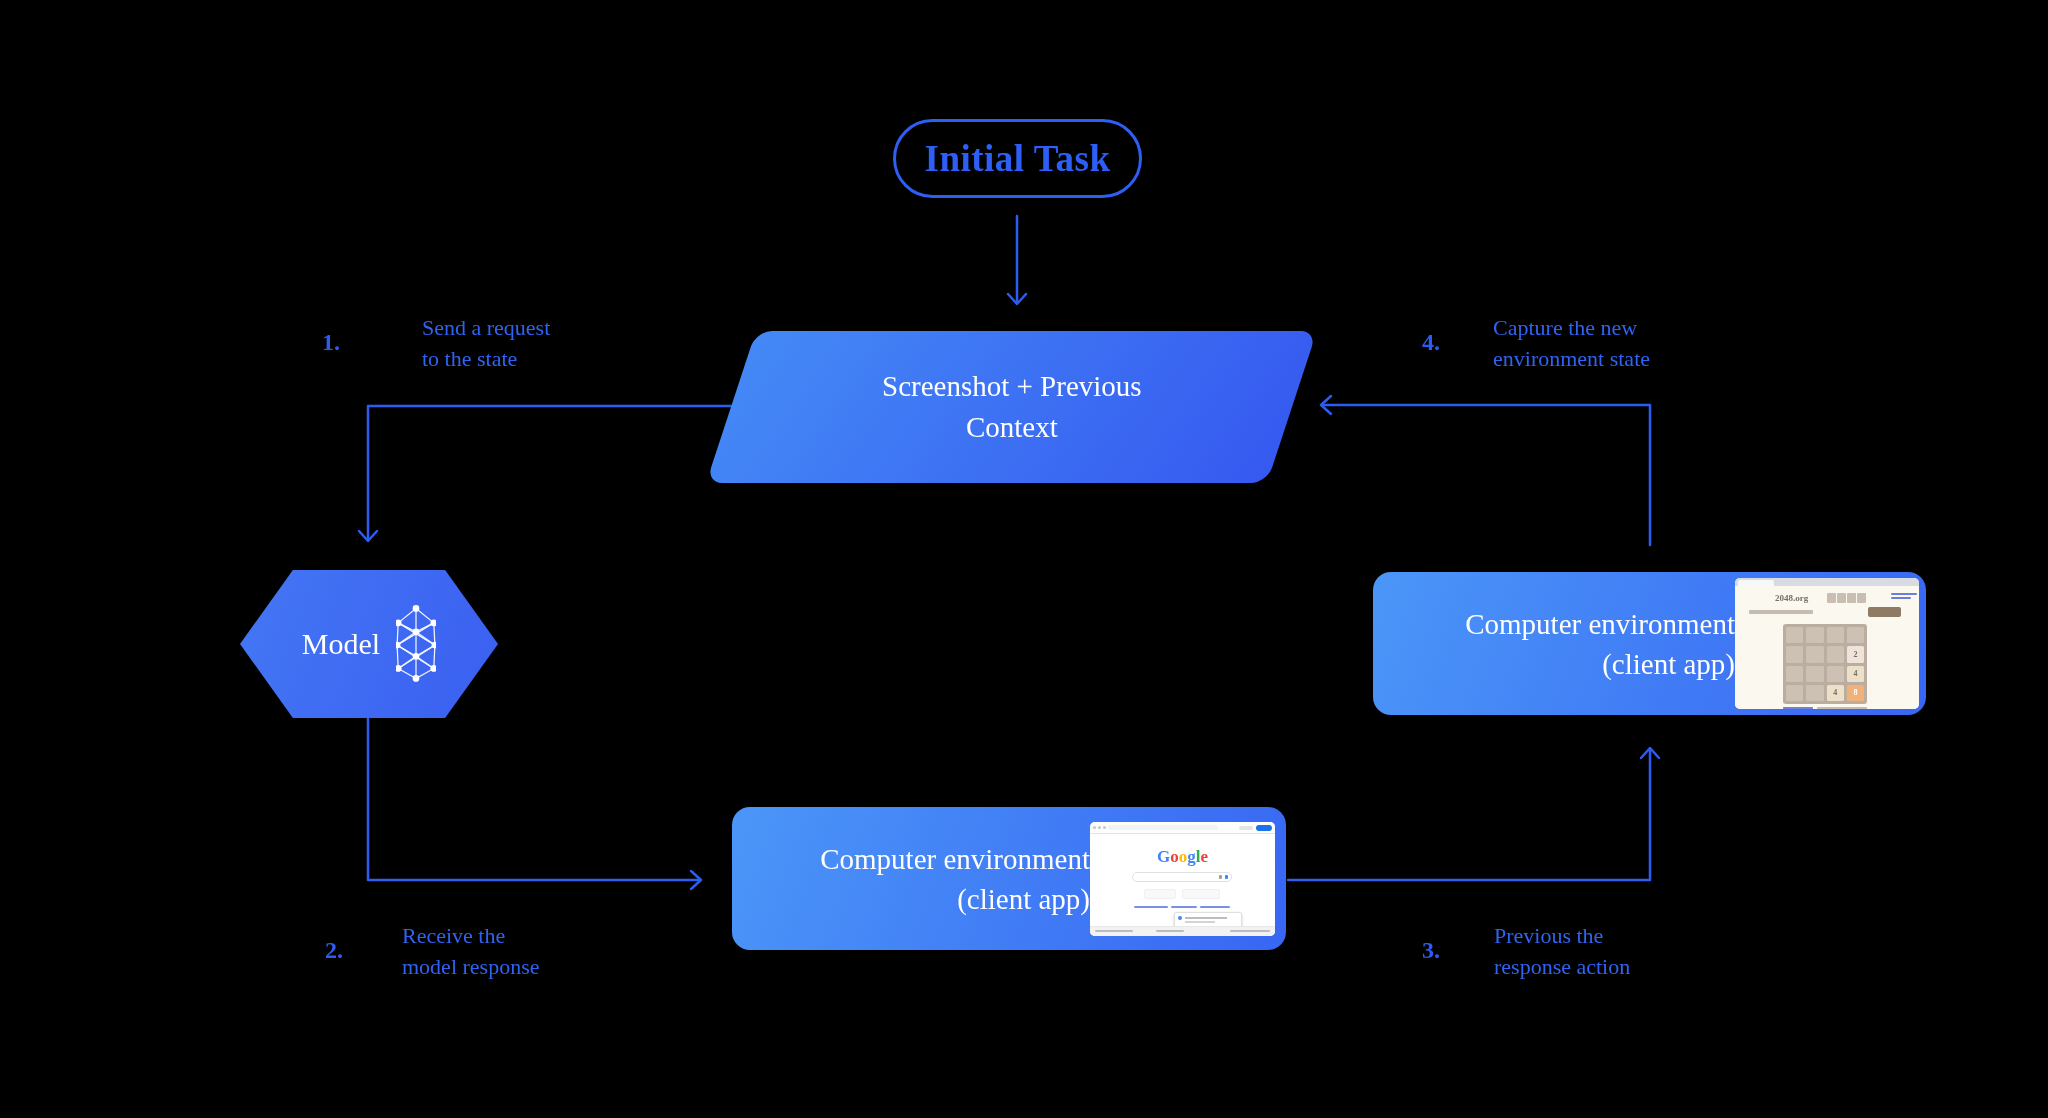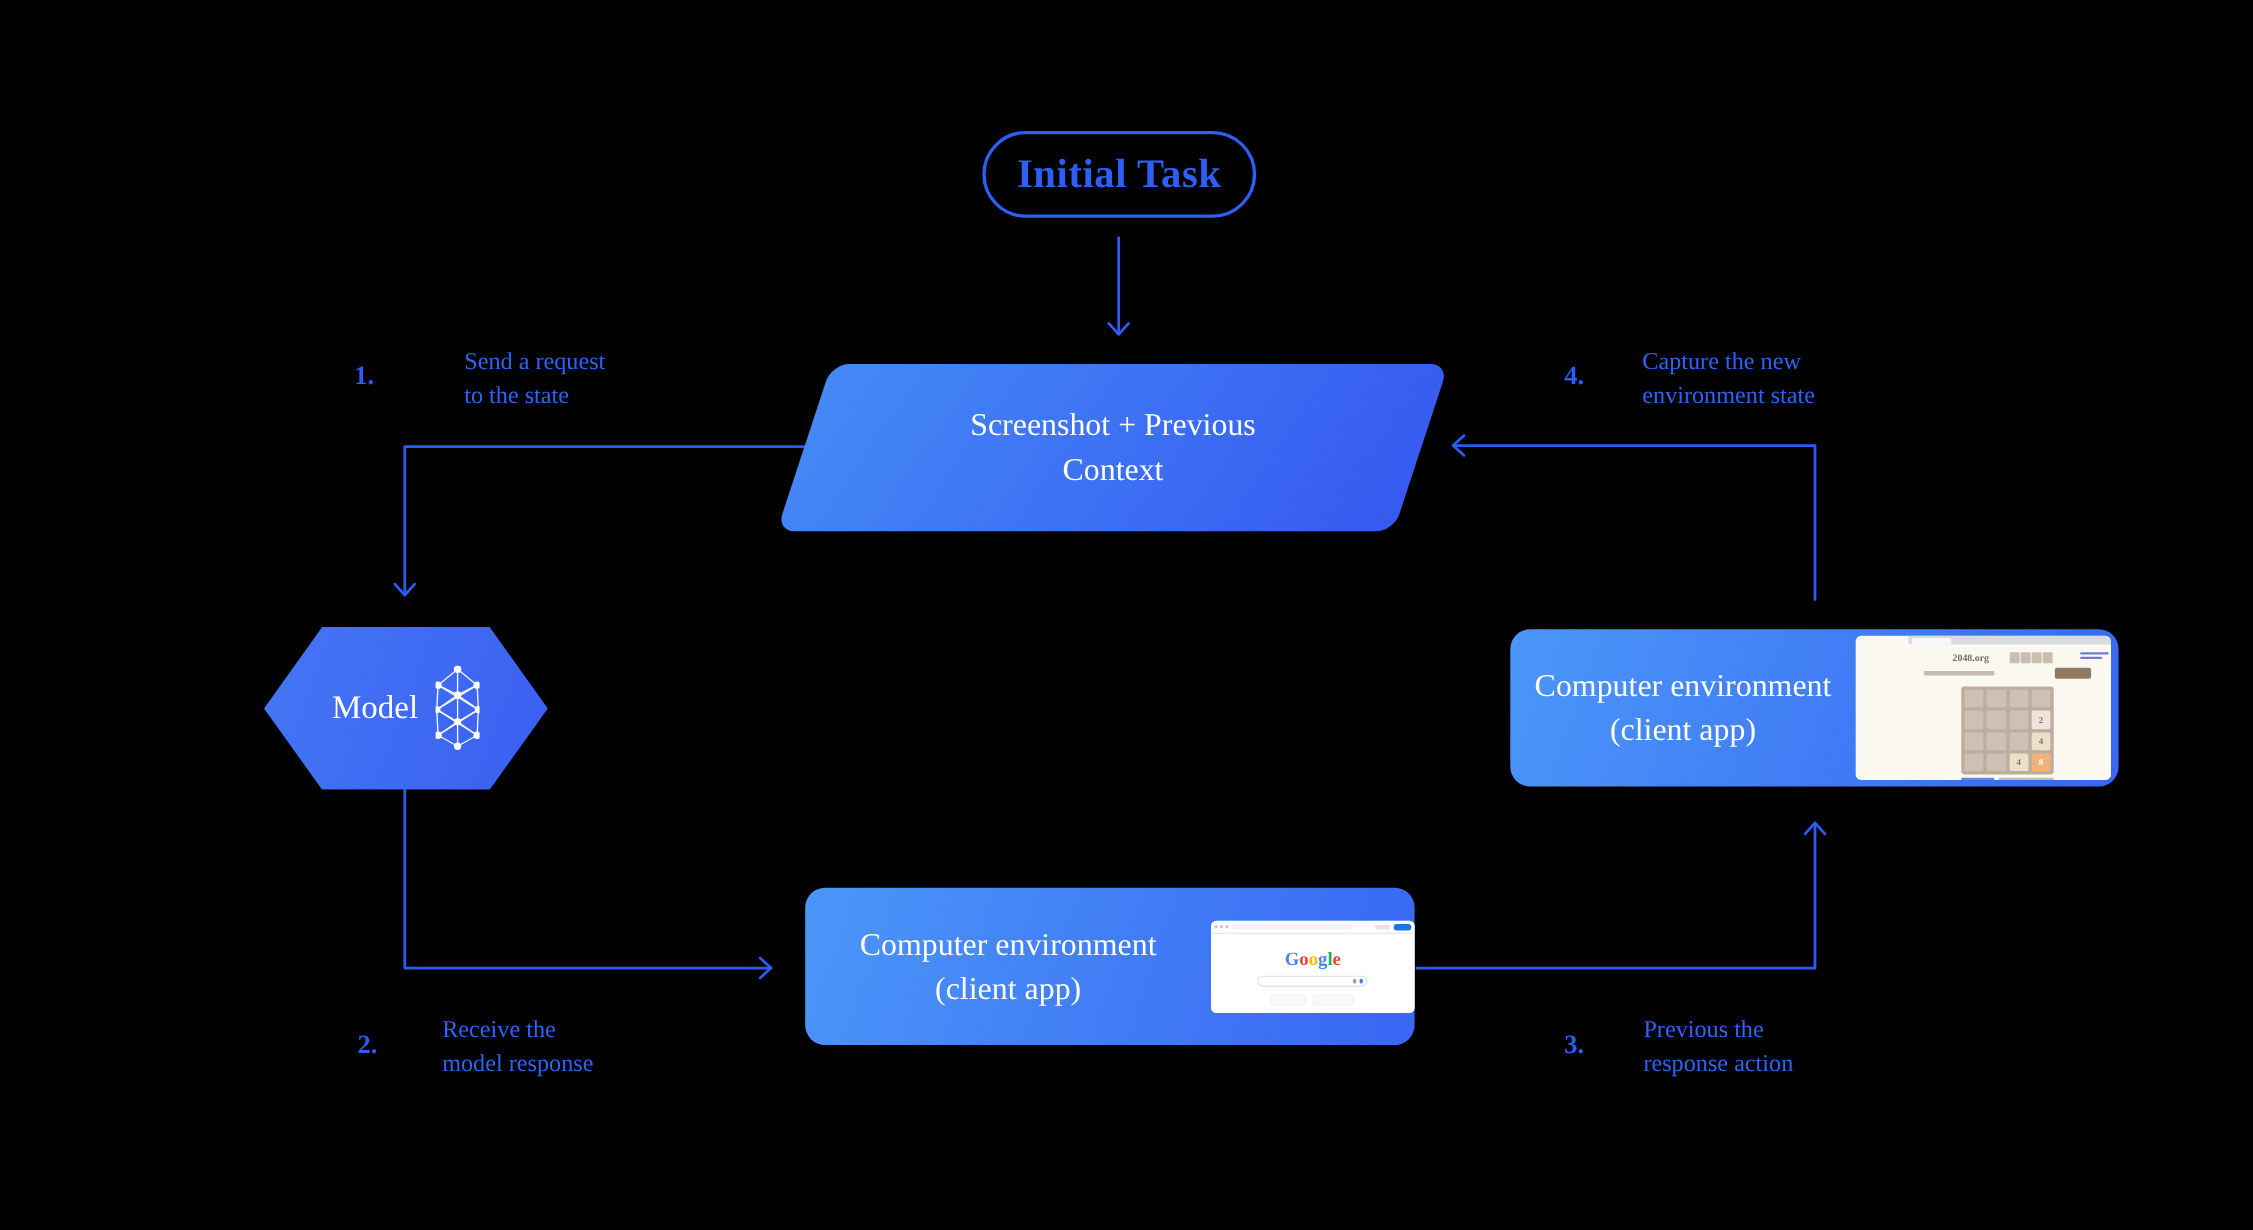--- a/index.html
+++ b/index.html
@@ -46,26 +46,26 @@
   .step-text div{white-space:nowrap;}
 
   
   .env-box{
     position:absolute;border-radius:18px;display:flex;align-items:center;
     background:linear-gradient(110deg,var(--box-gradient-start,#4b96f8),var(--box-gradient-end,#3866f3));
   }
   .env-right{left:1373px;top:572px;width:553px;height:143px;}
   .env-bottom{left:732px;top:807px;width:554px;height:143px;}
   .env-label{flex:1;text-align:center;color:#fff;font-size:29px;line-height:40px;font-weight:400;}
-  .env-label div{white-space:nowrap;}
+  .env-label div{white-space:nowrap;text-align:right;}
 
   
   .shot{position:relative;flex:none;border-radius:5px;overflow:hidden;}
-  .shot-2048{width:184px;height:131px;margin-right:7px;background:#faf8ef;padding-left:48px;}
-  .shot-google{width:185px;height:84px;margin-right:0;background:#fff;}
+  .shot-2048{width:184px;height:131px;margin-right:7px;background:#faf8ef;}
+  .shot-google{width:185px;height:114px;margin-right:11px;background:#fff;}
 
   
   .chrome2048{height:8px;background:#d8dce2;position:relative;}
   .chrome2048 .tab{position:absolute;left:3px;top:2px;width:36px;height:6px;background:#f6f7f9;border-radius:2px 2px 0 0;}
   .g2048-body{position:relative;height:123px;background:#faf8ef;}
   .g2048-title{position:absolute;left:40px;top:7px;font-size:9px;font-weight:700;color:#776e65;}
   .g2048-scores{position:absolute;left:92px;top:7px;display:flex;gap:1px;}
   .g2048-scores i{display:block;width:9px;height:10px;background:#c9beb2;border-radius:1px;}
   .g2048-toplink{position:absolute;right:2px;top:7px;}
   .g2048-toplink i{display:block;height:2px;background:#6b7cdb;border-radius:1px;margin-bottom:2px;}

